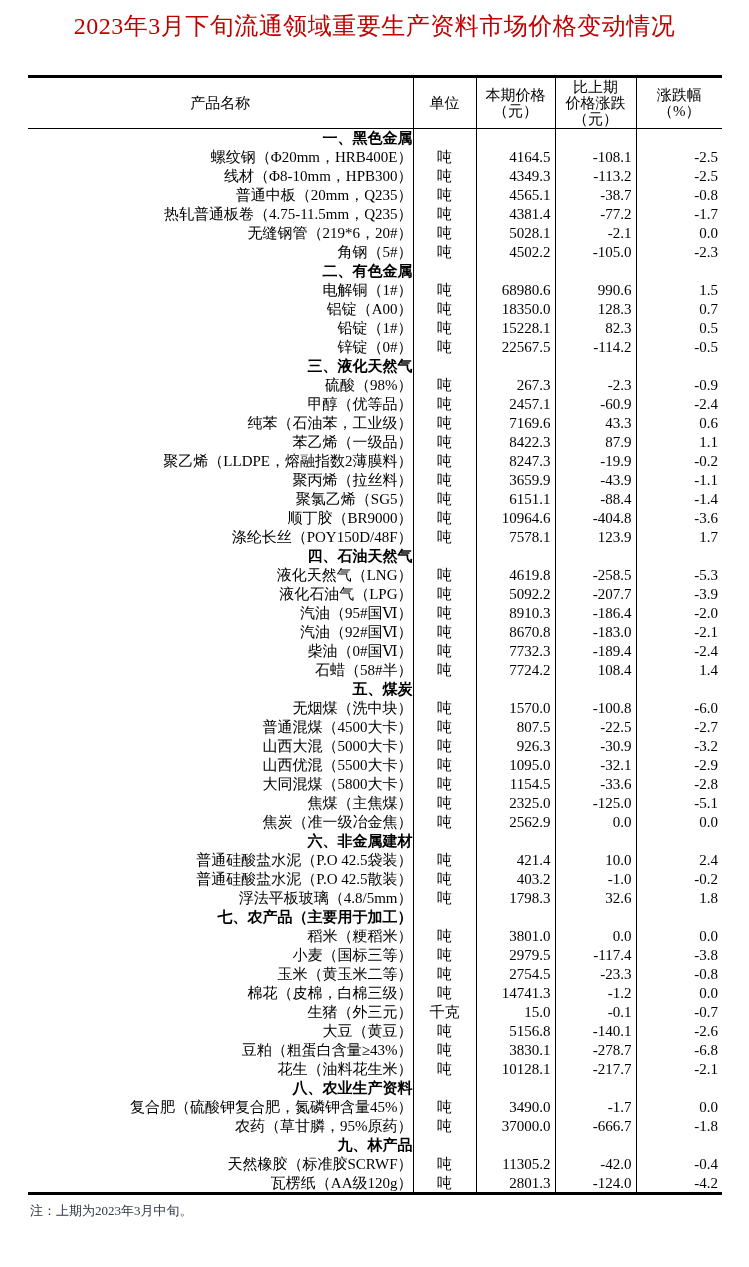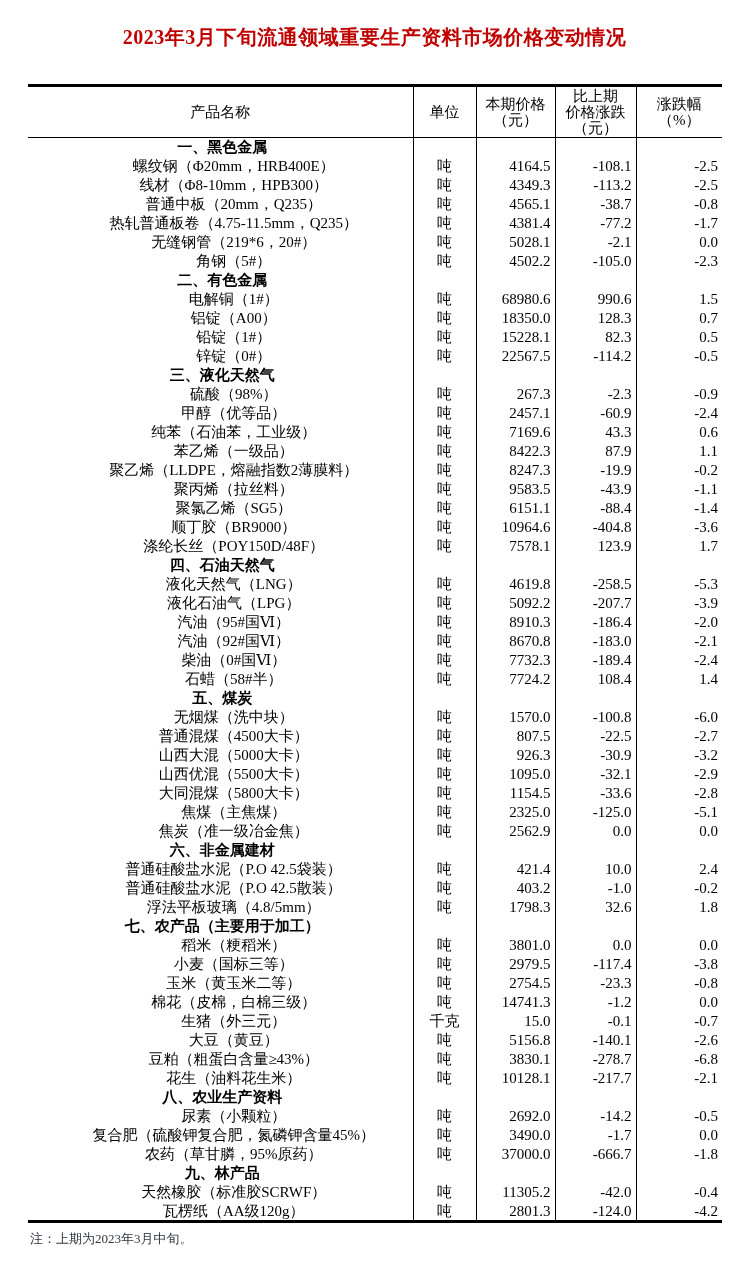--- a/index.html
+++ b/index.html
@@ -5,24 +5,24 @@
   * { margin: 0; padding: 0; box-sizing: border-box; }
   html, body { background: #ffffff; }
   body {
     width: 749px; height: 1267px;
     font-family: "Liberation Serif", "DejaVu Serif", serif;
     color: #000;
     overflow: hidden;
   }
   .page { width: 749px; height: 1267px; position: relative; }
   .page-title {
-    padding-top: 24px;
+    padding-top: 10px;
     text-align: center;
-    font-size: 20px;
-    font-weight: bold;
+    font-size: 24px;
+    font-weight: normal;
     letter-spacing: 0.5px;
   }
   .price-table {
     margin: 33px 0 0 28px;
     width: 694px;
     border-collapse: collapse;
     table-layout: fixed;
     border-top: 3px solid #000;
     border-bottom: 3px solid #000;
   }
@@ -43,21 +43,21 @@
   }
   .price-table th.v, .price-table td.v { border-left: 1px solid #000; }
   .price-table td {
     height: 19px;
     font-size: 15px;
     line-height: 18px;
     vertical-align: middle;
     white-space: nowrap;
     overflow: hidden;
   }
-  td.cell-product { padding-left: 27px; text-align: center; }
+  td.cell-product { padding-left: 27px; text-align: right; }
   tr.category-row td.cell-product { padding-left: 4px; font-weight: bold; font-size: 15px; }
   td.cell-unit { text-align: center; }
   td.cell-num { text-align: right; padding-right: 4px; }
   .footnote {
     margin: 7px 12px 0 30px;
     font-size: 13px;
     color: #2f3640;
   }
 </style>
 </head>
@@ -211,21 +211,21 @@
         <tr>
           <td class="cell-product">聚乙烯（LLDPE，熔融指数2薄膜料）</td>
           <td class="cell-unit v">吨</td>
           <td class="cell-num v">8247.3</td>
           <td class="cell-num v">-19.9</td>
           <td class="cell-num v">-0.2</td>
         </tr>
         <tr>
           <td class="cell-product">聚丙烯（拉丝料）</td>
           <td class="cell-unit v">吨</td>
-          <td class="cell-num v">9583.5</td>
+          <td class="cell-num v">3659.9</td>
           <td class="cell-num v">-43.9</td>
           <td class="cell-num v">-1.1</td>
         </tr>
         <tr>
           <td class="cell-product">聚氯乙烯（SG5）</td>
           <td class="cell-unit v">吨</td>
           <td class="cell-num v">6151.1</td>
           <td class="cell-num v">-88.4</td>
           <td class="cell-num v">-1.4</td>
         </tr>
@@ -440,27 +440,20 @@
           <td class="cell-num v">-2.1</td>
         </tr>
         <tr class="category-row">
           <td class="cell-product">八、农业生产资料</td>
           <td class="cell-unit v"></td>
           <td class="cell-num v"></td>
           <td class="cell-num v"></td>
           <td class="cell-num v"></td>
         </tr>
         <tr>
-          <td class="cell-product">尿素（小颗粒）</td>
-          <td class="cell-unit v">吨</td>
-          <td class="cell-num v">2692.0</td>
-          <td class="cell-num v">-14.2</td>
-          <td class="cell-num v">-0.5</td>
-        </tr>
-        <tr>
           <td class="cell-product">复合肥（硫酸钾复合肥，氮磷钾含量45%）</td>
           <td class="cell-unit v">吨</td>
           <td class="cell-num v">3490.0</td>
           <td class="cell-num v">-1.7</td>
           <td class="cell-num v">0.0</td>
         </tr>
         <tr>
           <td class="cell-product">农药（草甘膦，95%原药）</td>
           <td class="cell-unit v">吨</td>
           <td class="cell-num v">37000.0</td>

